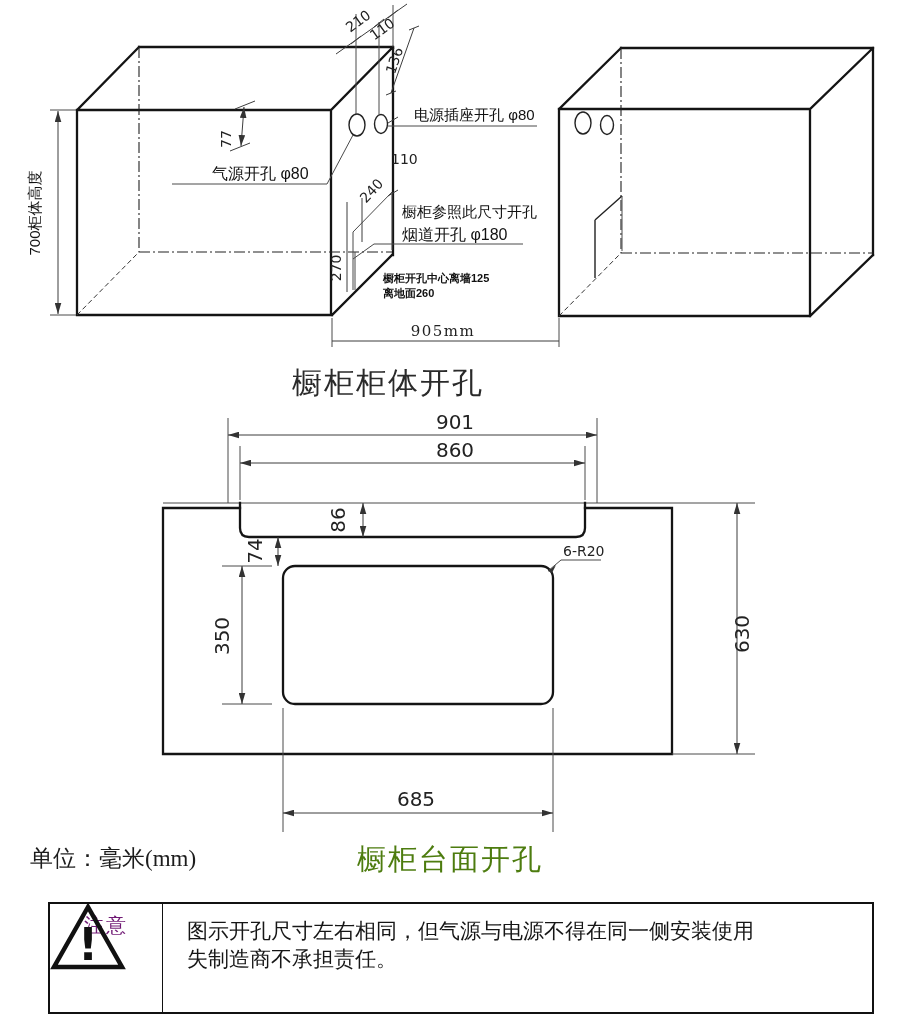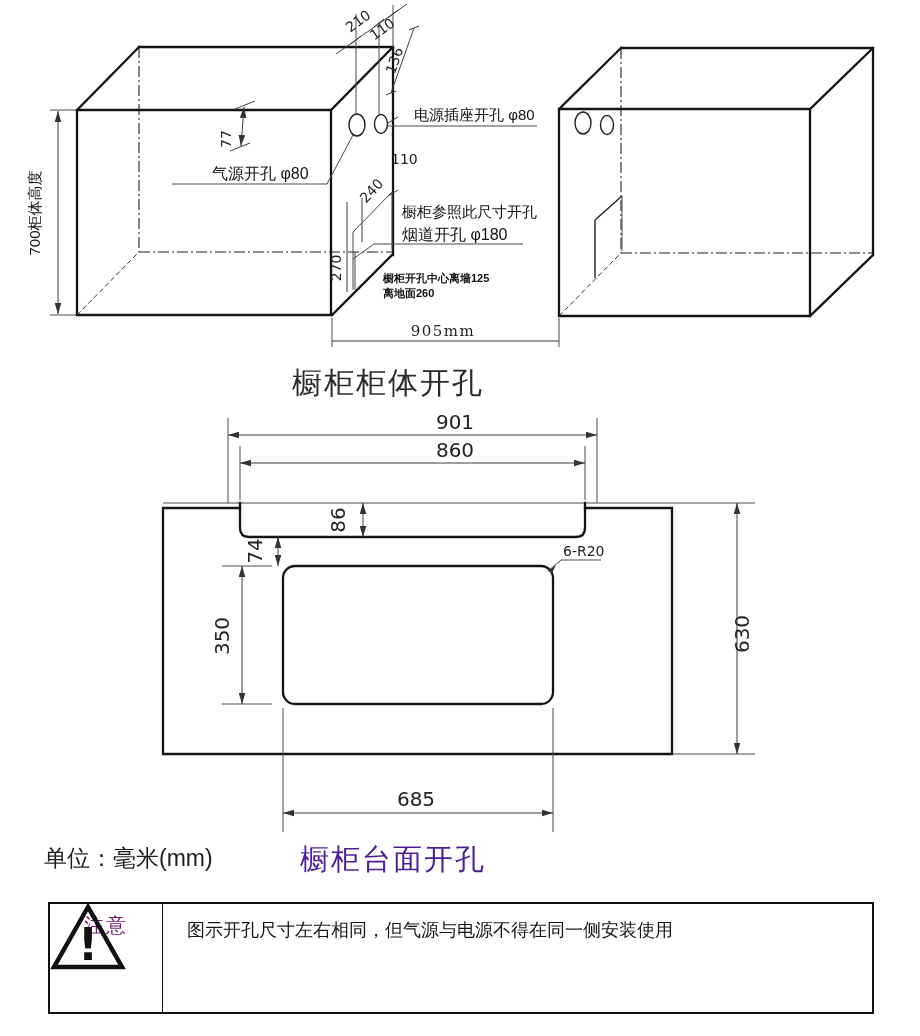--- a/index.html
+++ b/index.html
@@ -14,29 +14,29 @@
   .dash{stroke:#333;stroke-width:1;fill:none;stroke-dasharray:5 3;}
   text{fill:#1d1d1d;}
   text.num{font-family:"DejaVu Sans",sans-serif;font-size:14px;fill:#222;}
   text.numlg{font-family:"DejaVu Sans",sans-serif;font-size:20px;fill:#222;}
   text.numserif{font-family:"DejaVu Serif",serif;font-size:15px;letter-spacing:1.5px;fill:#222;}
   text.cjk{font-size:15px;fill:#111;}
   text.cjk16{font-size:16px;fill:#111;}
   text.cjksm{font-size:11px;font-weight:600;fill:#111;}
   .title1{position:absolute;top:363px;left:0;width:776px;text-align:center;
           font-size:30px;letter-spacing:2px;color:#2a2a2a;}
-  .unit-label{position:absolute;top:843px;left:44px;font-size:23px;color:#1c1c1c;}
-  .title2{position:absolute;top:840px;left:300px;width:300px;text-align:left;
-          font-size:29px;letter-spacing:2px;color:#4c1d95;}
+  .unit-label{position:absolute;top:843px;left:30px;font-size:23px;color:#1c1c1c;font-family:Liberation Serif, serif;}
+  .title2{position:absolute;top:840px;left:300px;width:300px;text-align:center;
+          font-size:29px;letter-spacing:2px;color:#4d7c0f;}
   .warning-box{position:absolute;left:48px;top:902px;width:822px;height:108px;
                border:2.3px solid #111;display:flex;background:#fff;}
   .warning-left{width:112px;border-right:1.8px solid #111;display:flex;flex-direction:column;
                 align-items:center;justify-content:flex-start;padding-top:7px;}
   .warning-caption{font-size:20px;color:#701a75;margin-top:1px;letter-spacing:2px;}
-  .warning-text{flex:1;padding:13px 16px 1px 24px;font-size:18px;line-height:27.5px;color:#161616;}
+  .warning-text{flex:1;padding:13px 16px 1px 24px;font-size:21px;line-height:27.5px;color:#161616;}
 </style>
 </head>
 <body>
 
 <div class="page">
 
 <svg width="920" height="840" viewBox="0 0 920 840">
   <defs>
     <marker id="arr" viewBox="0 0 10 6" refX="10" refY="3" markerWidth="11" markerHeight="7" markerUnits="userSpaceOnUse" orient="auto-start-reverse">
       <path d="M0,0 L10,3 L0,6 Z" fill="#333"></path>
@@ -154,16 +154,17 @@
 <div class="warning-box">
   <div class="warning-left">
     <svg width="76" height="68" viewBox="0 0 76 68">
       <polygon points="38,3 4,63 72,63" fill="none" stroke="#111" stroke-width="4.5" stroke-linejoin="miter"></polygon>
       <text x="38" y="56" text-anchor="middle" style="font-family:&quot;DejaVu Sans&quot;,sans-serif;font-size:44px;font-weight:bold;fill:#111">!</text>
     </svg>
     <div class="warning-caption">注意</div>
   </div>
   <div class="warning-text">
     <div>图示开孔尺寸左右相同，但气源与电源不得在同一侧安装使用</div>
+    <div>失制造商不承担责任。</div>
   </div>
 </div>
 
 </div>
 
 </body></html>

